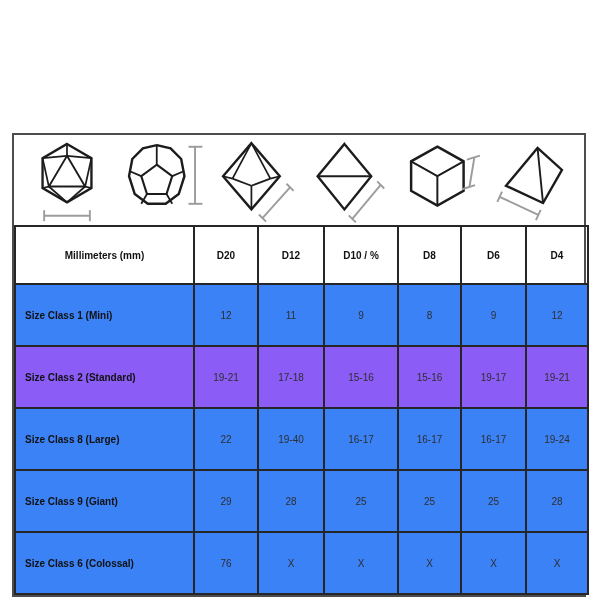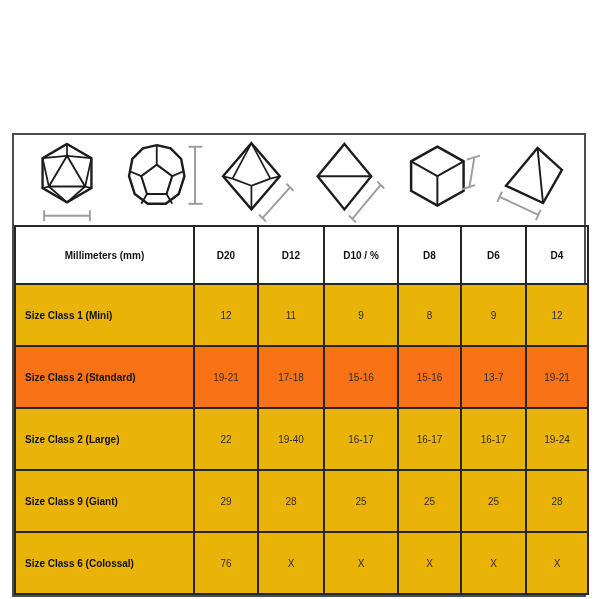--- a/index.html
+++ b/index.html
@@ -23,21 +23,21 @@
   }
   th,td{
     border:2px solid #262626;text-align:center;vertical-align:middle;
     font-size:10px;color:#2e2e2e;height:30px;padding:15px 2px;
     overflow:hidden;white-space:nowrap;
   }
   thead th{font-weight:bold;color:#111;height:26px;}
   td.row-label{
     text-align:left;padding-left:9px;font-weight:bold;color:#111;
   }
-  tbody tr{background:#eab308;}
+  tbody tr{background:#3b82f6;}
 </style>
 </head>
 <body>
 
 <div class="frame">
 
   <div class="icons-row">
 
     <span class="die">
       <svg viewBox="0 0 100 104" fill="none">
@@ -179,31 +179,31 @@
     <tbody>
         <tr>
           <td class="row-label">Size Class 1 (Mini)</td>
           <td>12</td>
           <td>11</td>
           <td>9</td>
           <td>8</td>
           <td>9</td>
           <td>12</td>
         </tr>
-        <tr style="background: #f97316;">
+        <tr style="background: #8b5cf6;">
           <td class="row-label">Size Class 2 (Standard)</td>
           <td>19-21</td>
           <td>17-18</td>
           <td>15-16</td>
           <td>15-16</td>
-          <td>13-7</td>
+          <td>19-17</td>
           <td>19-21</td>
         </tr>
         <tr>
-          <td class="row-label">Size Class 2 (Large)</td>
+          <td class="row-label">Size Class 8 (Large)</td>
           <td>22</td>
           <td>19-40</td>
           <td>16-17</td>
           <td>16-17</td>
           <td>16-17</td>
           <td>19-24</td>
         </tr>
         <tr>
           <td class="row-label">Size Class 9 (Giant)</td>
           <td>29</td>

